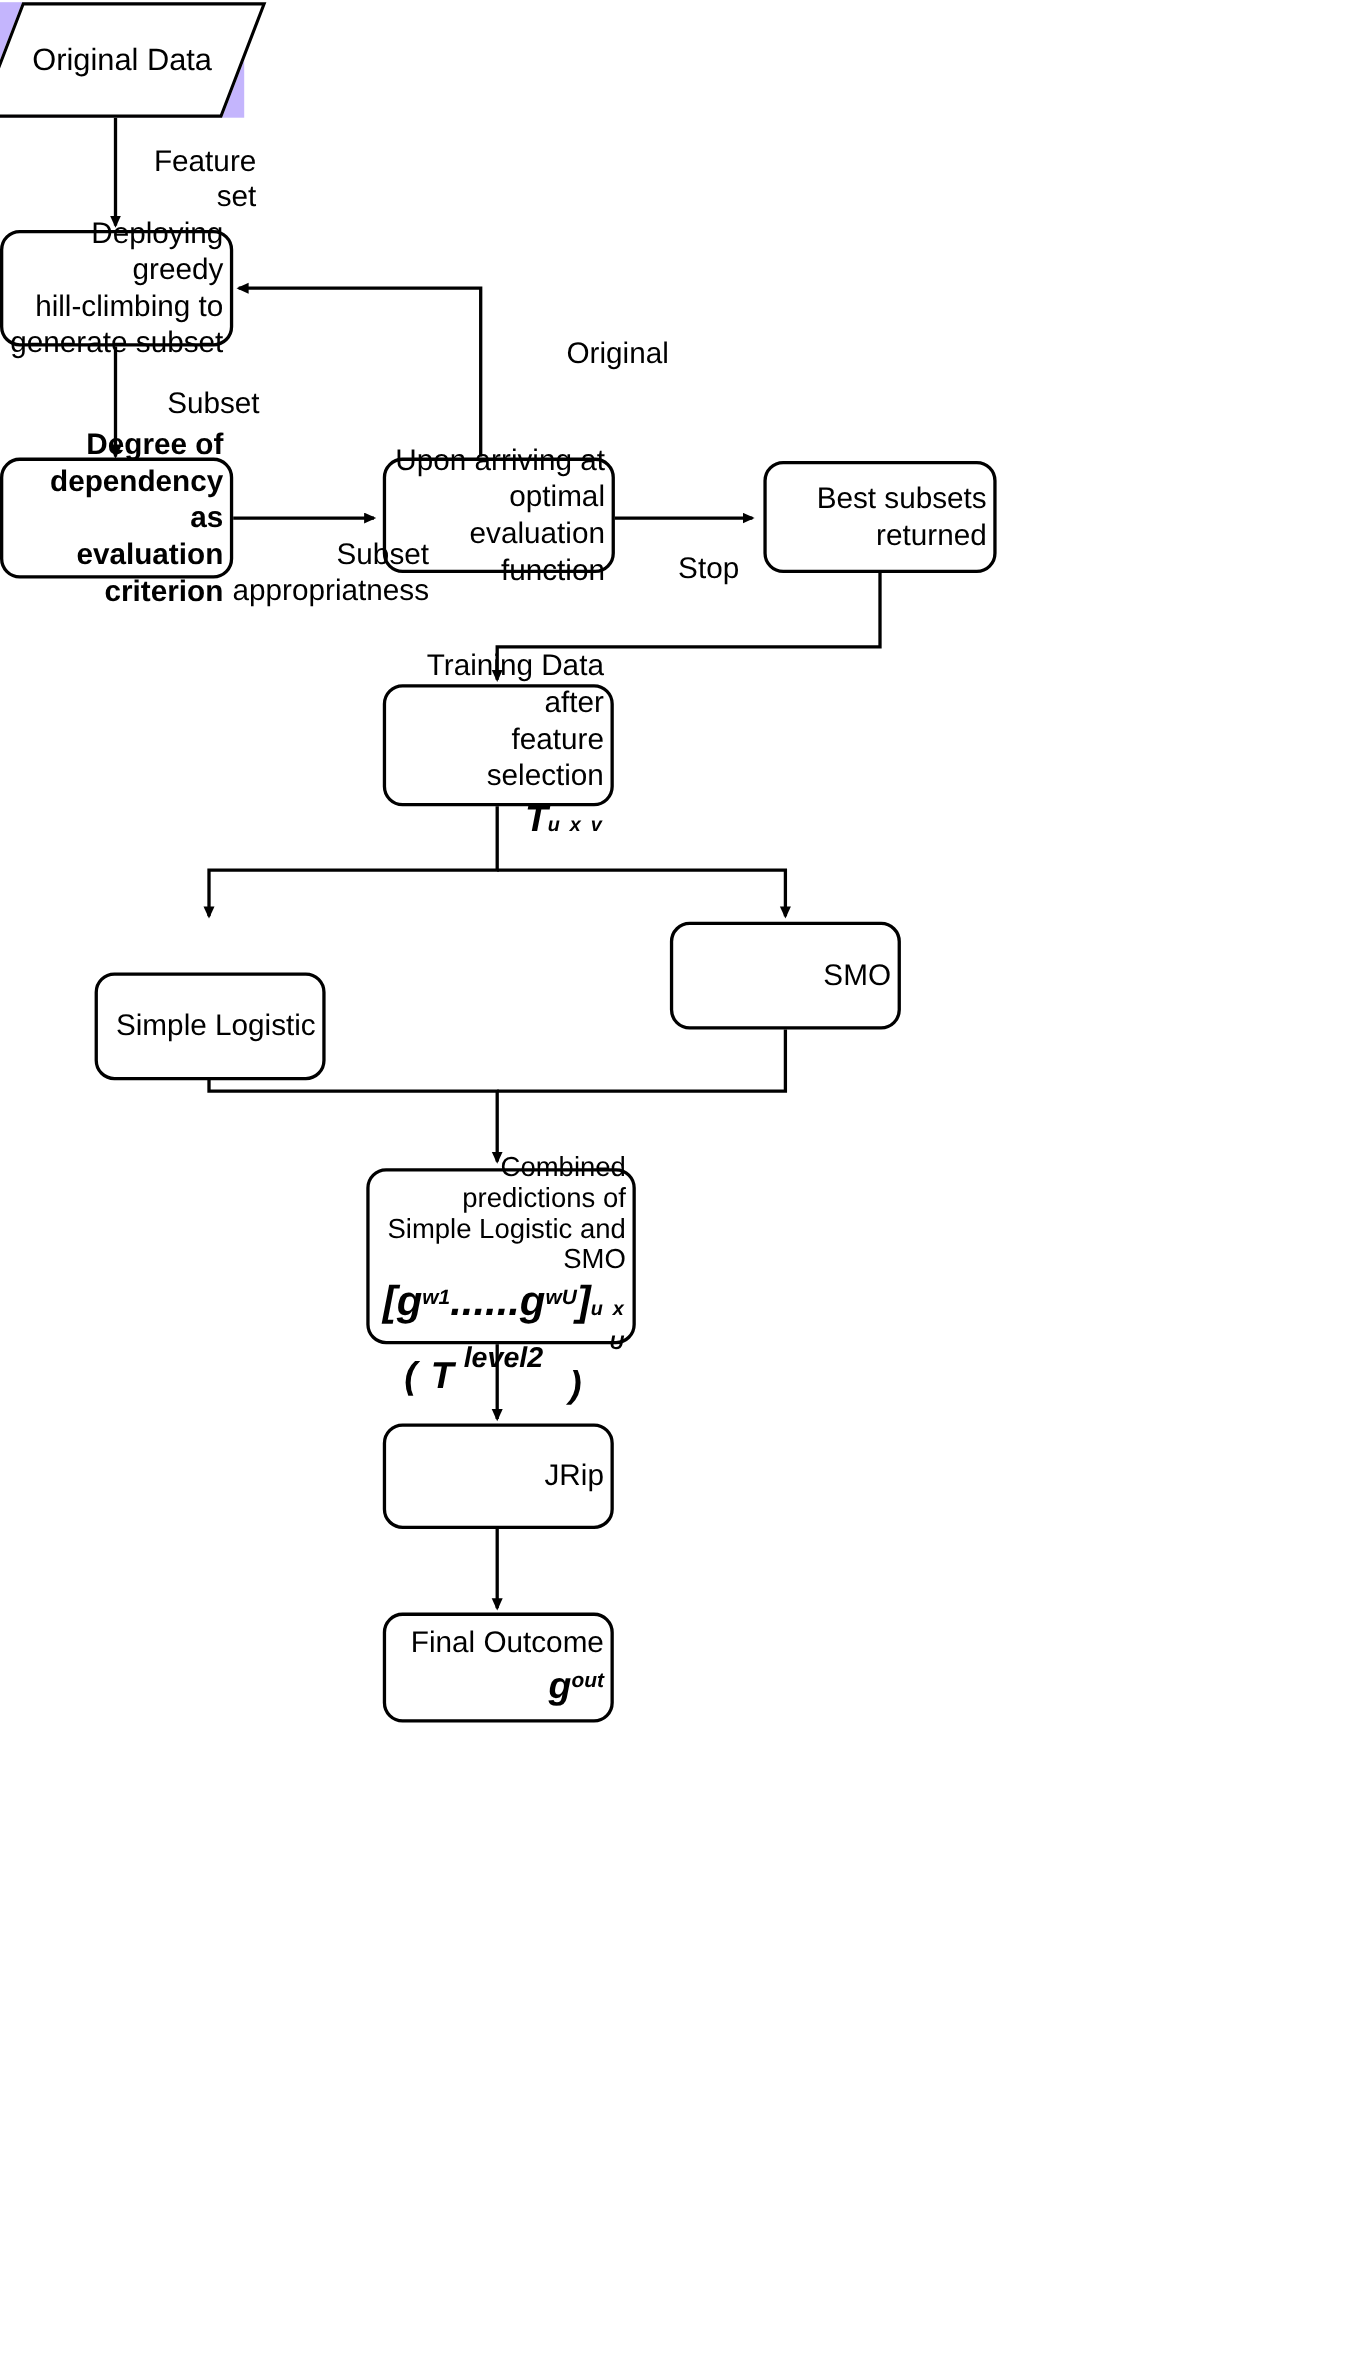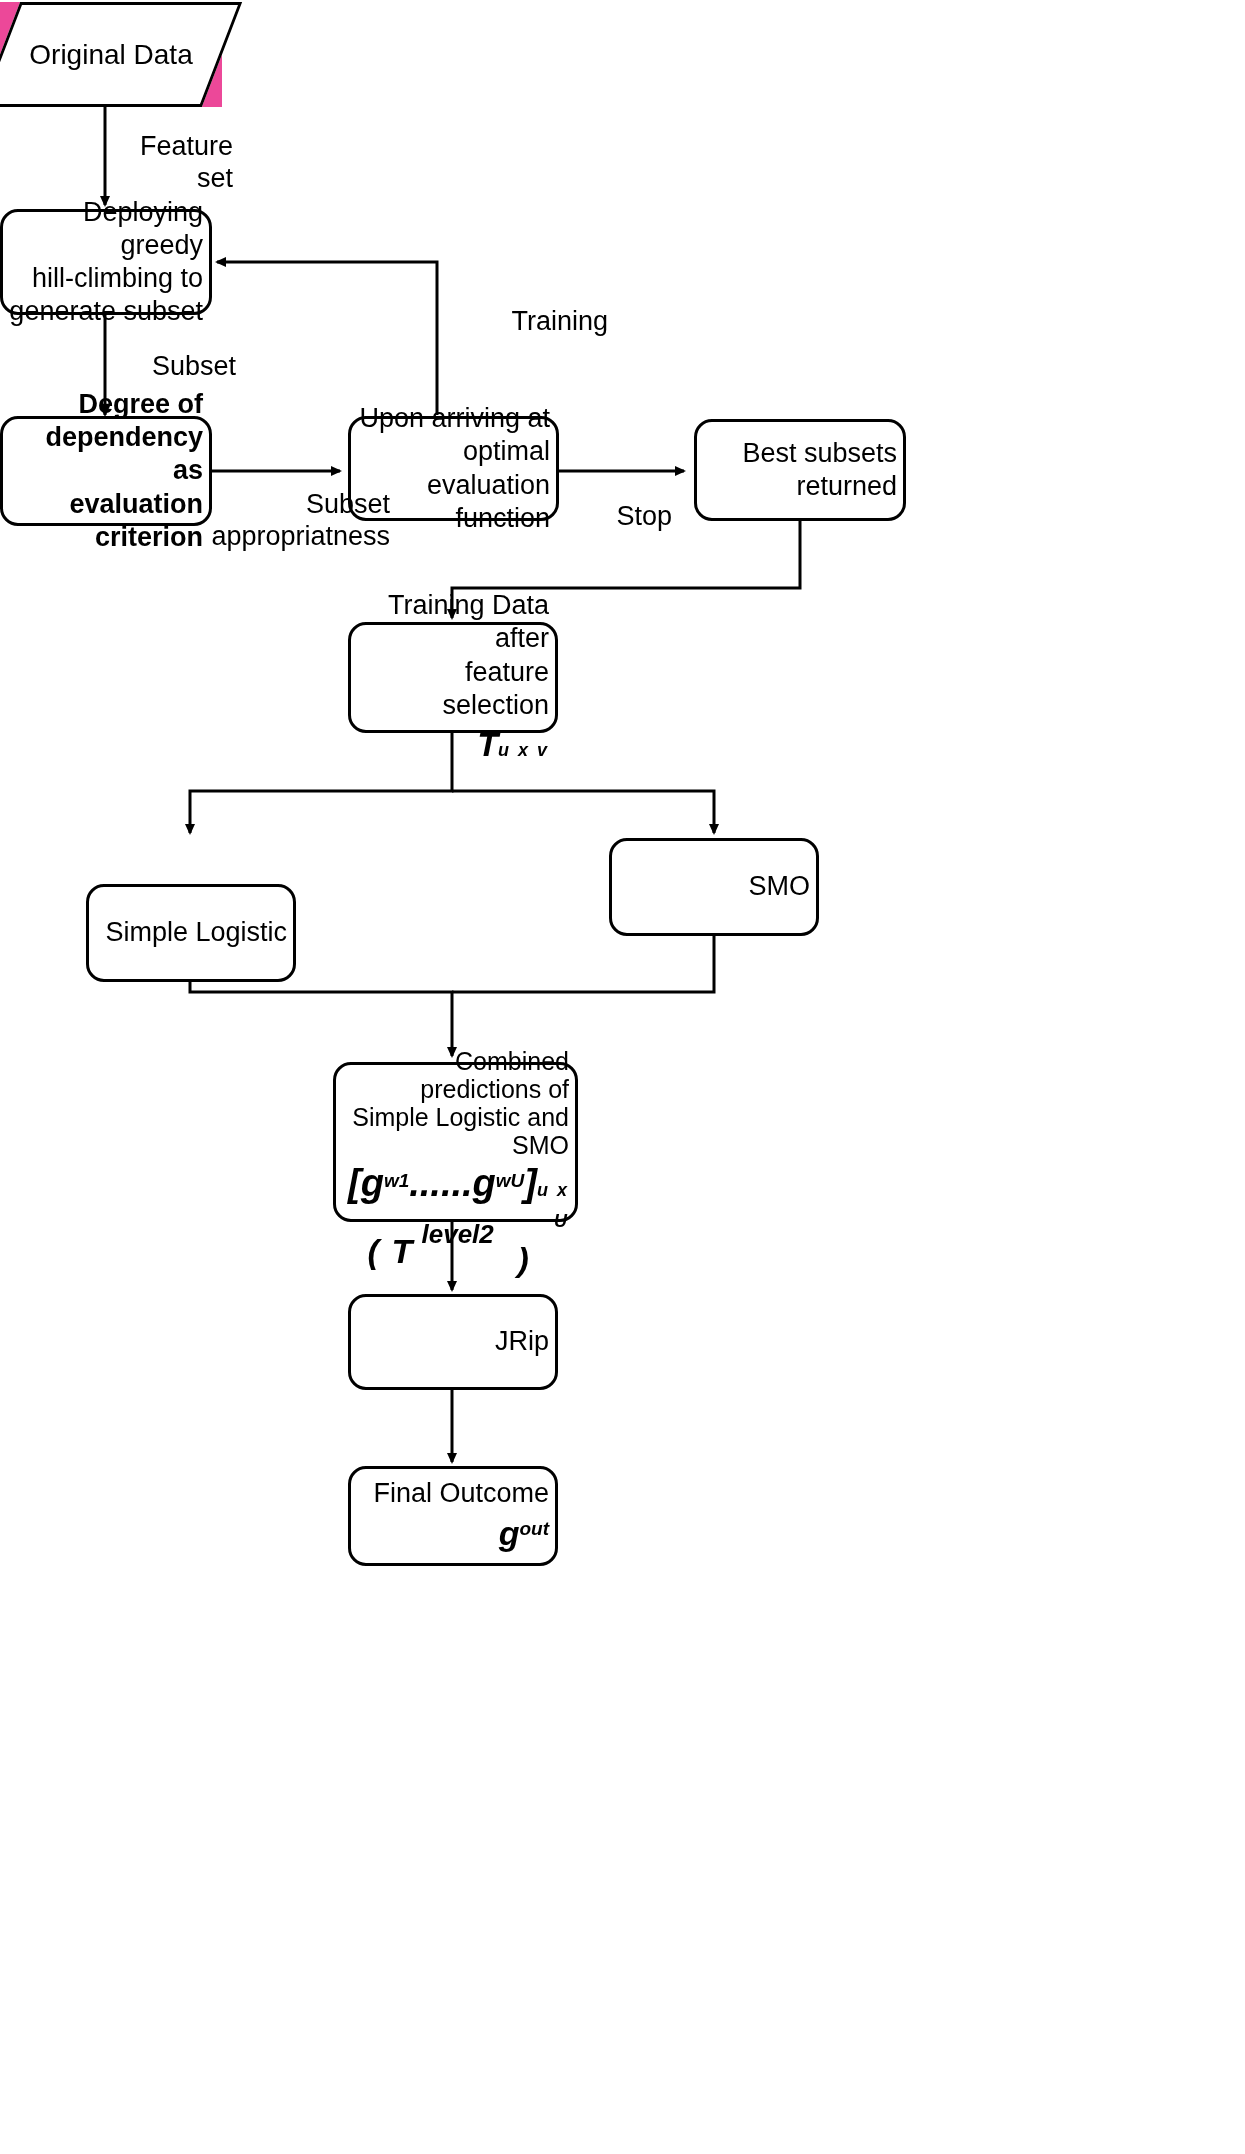--- a/index.html
+++ b/index.html
@@ -35,21 +35,21 @@
     align-items: center;
     justify-content: center;
     text-align: right;
     line-height: 1.23;
     color: #000;
   }
   .node.rounded { border-radius: 18px; }
   .node .txt { padding: 0 6px; width: 100%; }
   .para {
     position: absolute;
-    background: #ec4899;
+    background: #c4b5fd;
     display: flex;
     align-items: center;
     justify-content: center;
     text-align: center;
     color: #000;
   }
   .para .skewbox {
     position: absolute;
     left: 0; top: 0; right: 0; bottom: 0;
     border: 3px solid #000;
@@ -202,17 +202,17 @@
   </div>
 
   <div class="edgelabel f27" style="left:113px; top:130px; width:120px;">Feature
 set</div>
 
   <div class="edgelabel f27" style="left:116px; top:350px; width:120px;">Subset</div>
 
   <div class="edgelabel f27" style="left:190px; top:488px; width:200px;">Subset
 appropriatness</div>
 
-  <div class="edgelabel f27" style="left:448px; top:305px; width:160px;">Training</div>
+  <div class="edgelabel f27" style="left:448px; top:305px; width:160px;">Original</div>
 
   <div class="edgelabel f27" style="left:572px; top:500px; width:100px;">Stop</div>
 
 </div>
 
 </body></html>

